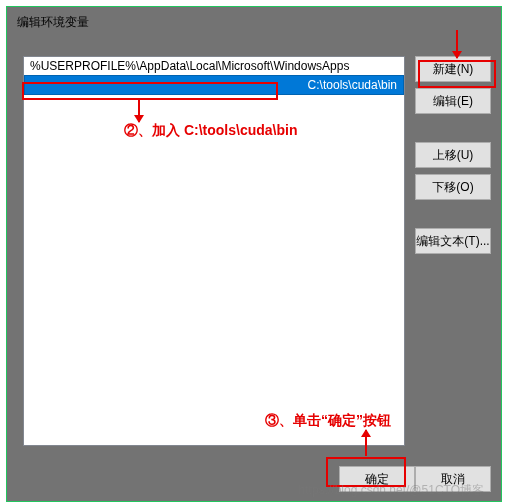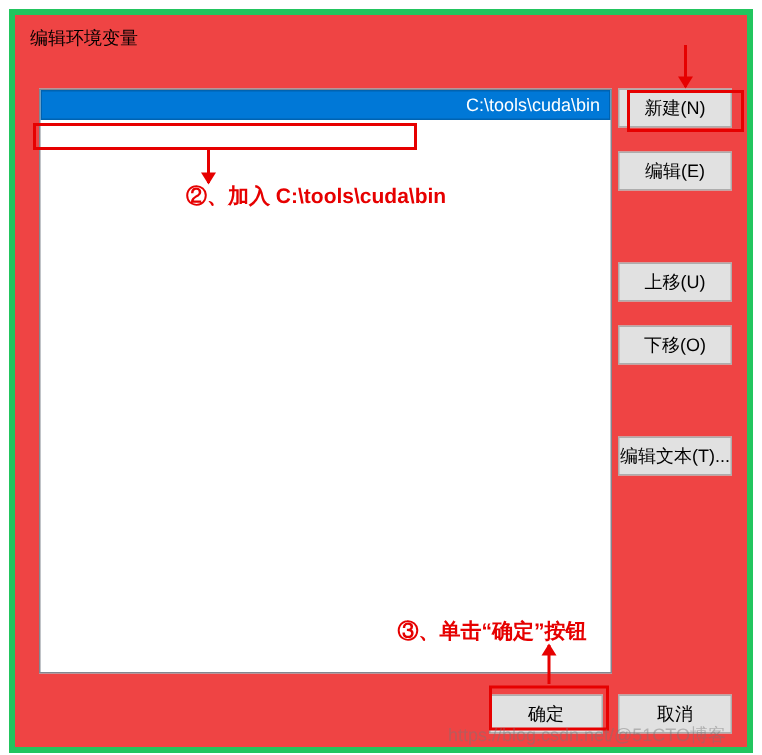--- a/index.html
+++ b/index.html
@@ -9,22 +9,22 @@
     background: #fff;
     width: 508px;
     height: 503px;
     position: relative;
     overflow: hidden;
   }
   .dialog {
     position: absolute;
     left: 6px; top: 6px;
     width: 496px; height: 496px;
-    border: 4px solid #22c55e;
-    background: #ef4444;
+    border: 1px solid #22c55e;
+    background: #737373;
   }
   .titlebar {
     padding: 7px 10px;
     font-size: 12px;
     color: #000;
   }
   .content {
     position: relative;
     padding: 14px 12px 10px 12px;
     height: calc(100% - 28px);
@@ -48,38 +48,37 @@
     color: #fff;
     border: 1px solid #0063b1;
     text-align: right;
   }
   .btncol {
     position: absolute;
     right: 10px; top: 18px;
     width: 76px;
     display: flex;
     flex-direction: column;
-    gap: 16px;
+    gap: 6px;
   }
   .btncol .gap { height: 16px; }
   .btn {
     height: 26px;
     background: #e1e1e1;
     border: 1px solid #adadad;
     font-size: 12px;
     cursor: pointer;
     line-height: 24px;
     text-align: center;
     color: #000;
   }
   .bottom {
     position: absolute;
     right: 10px; bottom: 12px;
     display: flex;
-    gap: 10px;
     padding-left: 42px;
   }
   .bottom .btn { width: 76px; }
   
   .redbox { position: absolute; border: 2px solid #e60000; pointer-events: none; }
   .redtext { position: absolute; color: #e60000; font-weight: bold; font-size: 14px; white-space: nowrap; pointer-events: none; }
   .arrow {
     position: absolute; width: 2px; background: #e60000; pointer-events: none;
   }
   .arrow::after {
@@ -99,20 +98,21 @@
 <body>
 
 <div class="redtext" style="left:320px; top:12px;">① 、点击“新建”按钮</div>
 
 <div class="dialog">
   <div class="titlebar">编辑环境变量</div>
 
   <div class="content">
 
     <div class="listbox">
+      <div class="listrow">%USERPROFILE%\AppData\Local\Microsoft\WindowsApps</div>
       <div class="listrow selected">C:\tools\cuda\bin</div>
     </div>
 
     <div class="btncol">
       <button class="btn">新建(N)</button>
       <button class="btn">编辑(E)</button>
       <div class="gap"></div>
       <button class="btn">上移(U)</button>
       <button class="btn">下移(O)</button>
       <div class="gap"></div>

